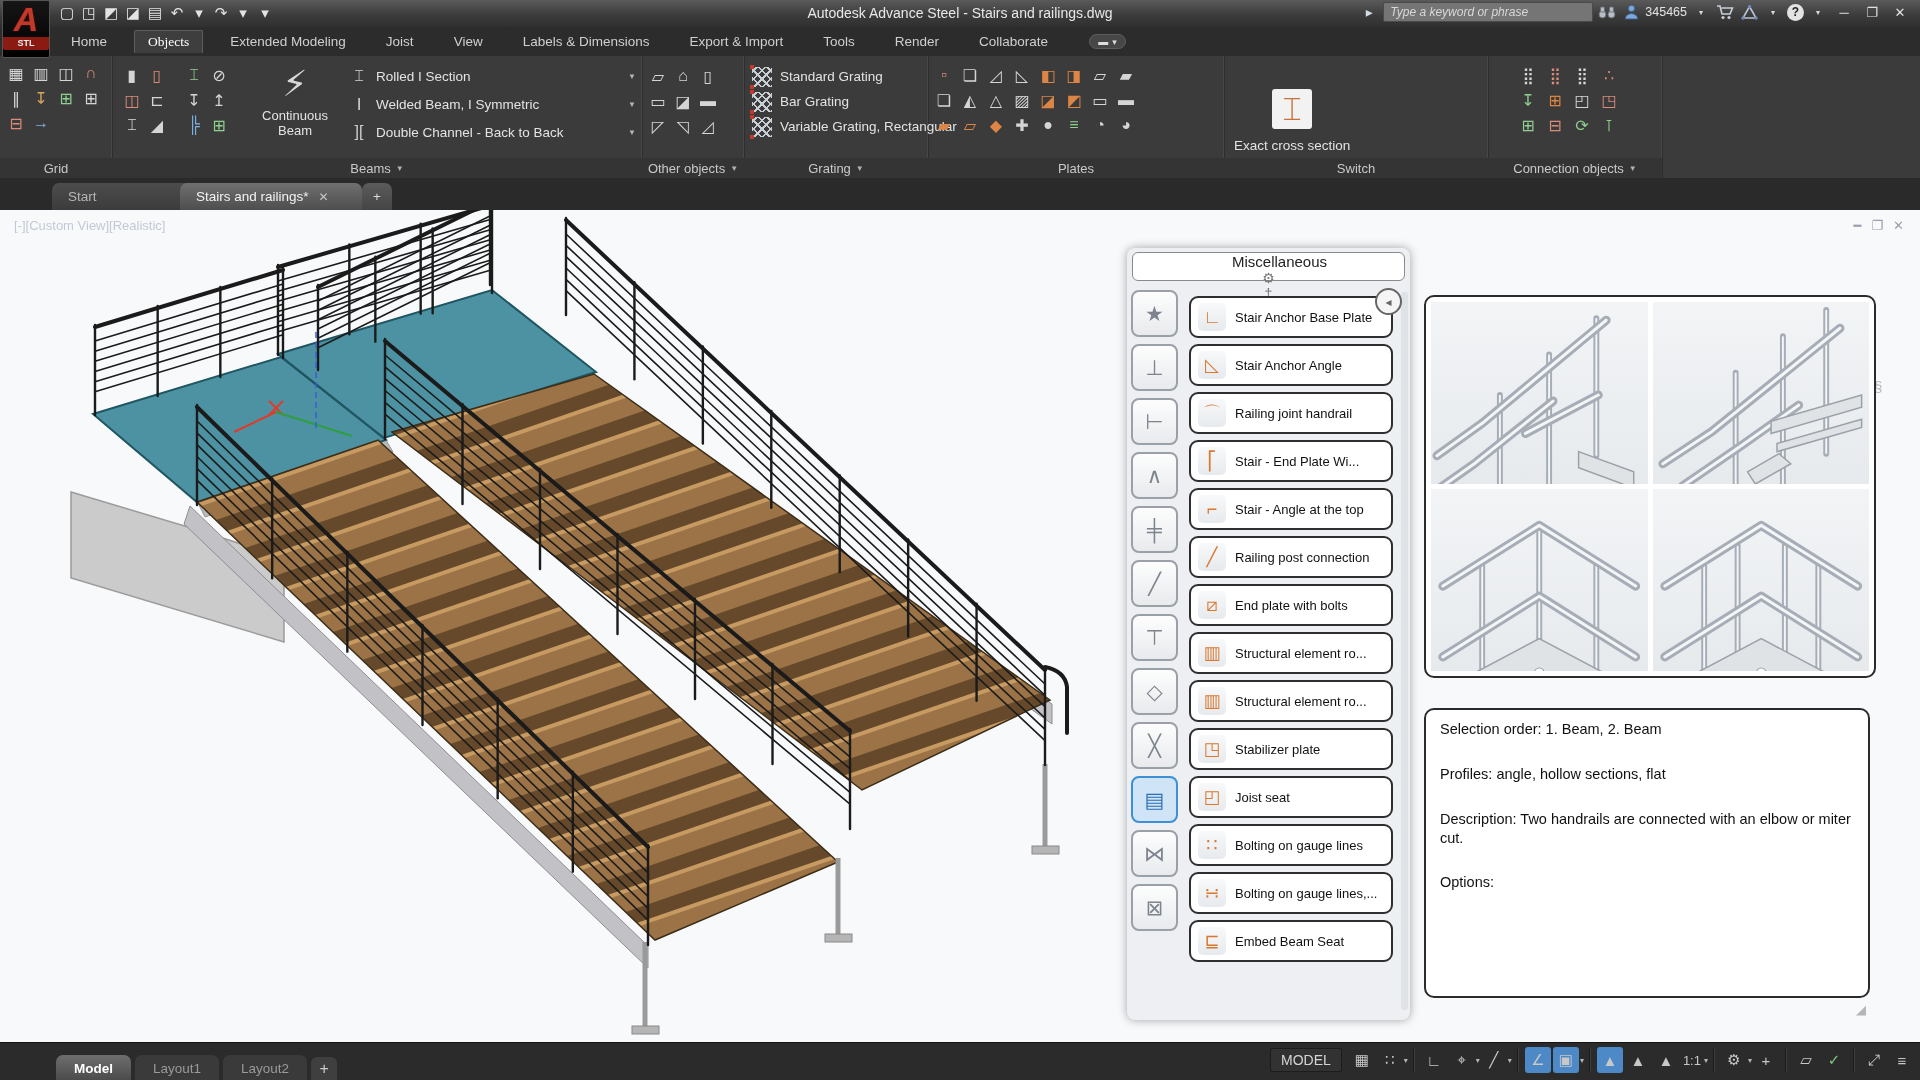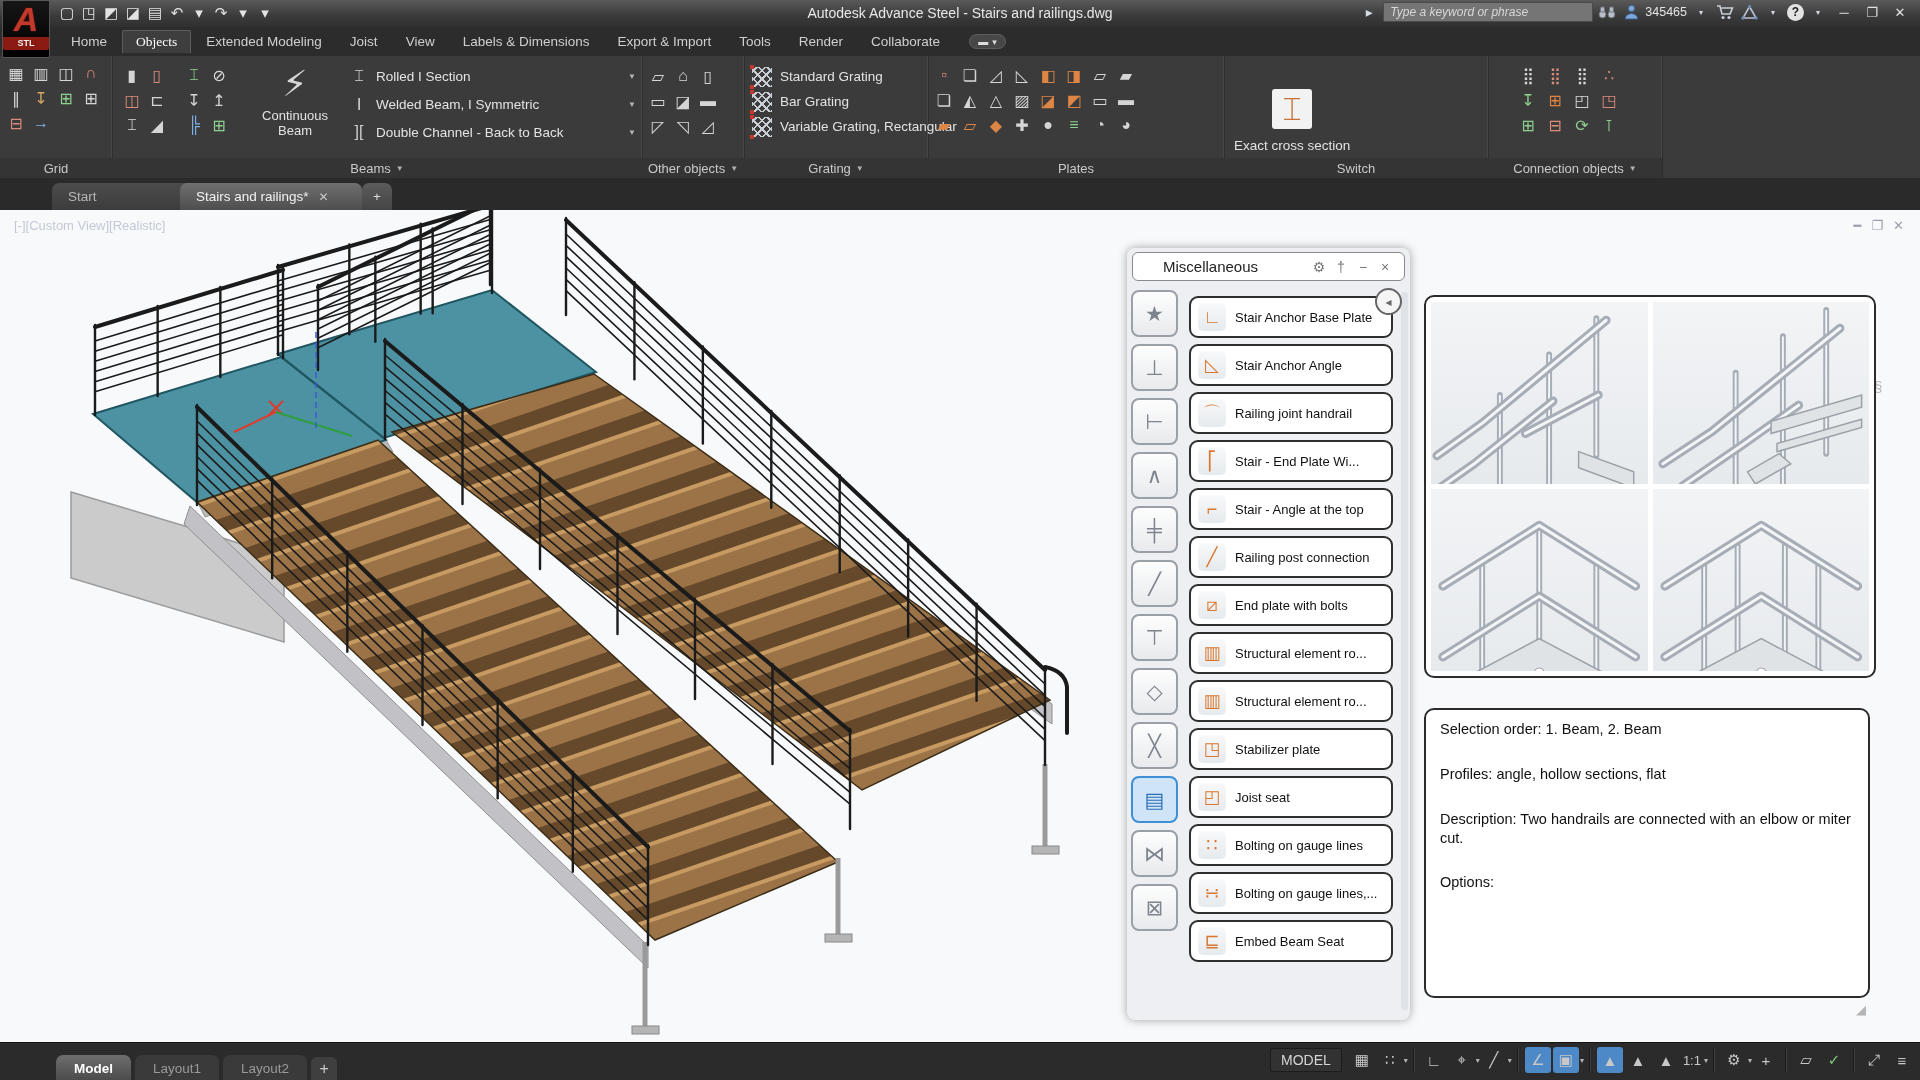--- a/index.html
+++ b/index.html
@@ -28,21 +28,21 @@
   #searchbox::placeholder{color:#d8d8d8;}
   .tbglyph{color:#d5dbe3;font-size:14px;display:inline-flex;align-items:center;justify-content:center;
     width:20px;height:20px;}
   #helpbtn{width:17px;height:17px;border-radius:50%;background:#e3e3e3;color:#222;font-weight:bold;
     font-size:12px;display:flex;align-items:center;justify-content:center;}
   .winctl{color:#e0e0e0;font-size:13px;width:24px;text-align:center;}
   #acctid{color:#e3e3e3;font-size:12.5px;}
 
   
   #menubar{position:absolute;left:0;top:27px;width:1920px;height:29px;background:#2c2c2c;
-    display:flex;align-items:center;padding-left:58px;box-sizing:border-box;}
+    display:flex;align-items:center;padding-left:58px;box-sizing:border-box;gap:12px;}
   .mtab{color:#cfcfcf;font-size:13.5px;padding:3px 13px;margin-right:2px;white-space:nowrap;}
   .mtab.active{background:#3e3e3e;border:1px solid #5d5d5d;border-bottom:none;color:#fff;border-radius:2px 2px 0 0;font-family:Liberation Serif, serif;}
   #ribbonToggle{margin-left:14px;background:#474747;border:1px solid #5e5e5e;border-radius:8px;
     color:#ddd;font-size:9px;padding:1px 8px;display:flex;gap:4px;align-items:center;}
 
   
   #ribbon{position:absolute;left:0;top:56px;width:1920px;height:122px;background:#3b3b3b;
     border-bottom:1px solid #262626;}
   .grp{position:absolute;top:0;height:122px;border-right:1px solid #2e2e2e;box-shadow:inset -1px 0 0 #474747;}
   .grp-label{position:absolute;left:0;right:0;bottom:0;height:20px;background:#343434;
@@ -83,21 +83,21 @@
   
   #viewport{position:absolute;left:0;top:210px;width:1920px;height:832px;background:#f8f9fb;}
   #viewlabel{position:absolute;left:14px;top:8px;color:#c3c9d4;font-size:13px;}
   #vp-ctl{position:absolute;right:16px;top:8px;color:#9aa0ab;font-size:13px;display:flex;gap:10px;}
   #scrollsig{position:absolute;left:1874px;top:168px;color:#b8b8b8;font-size:15px;}
 
   
   #palette{position:absolute;left:1127px;top:38px;width:283px;height:772px;background:#edeff2;
     border-radius:8px;box-shadow:0 0 10px rgba(0,0,0,.35);}
   #palhead{position:absolute;left:5px;top:4px;right:5px;height:29px;background:#fff;border:1px solid #8a8a8a;
-    border-radius:6px;display:flex;align-items:center;padding:0 8px;box-sizing:border-box;}
+    border-radius:6px;display:flex;align-items:center;padding:0 8px;box-sizing:border-box;flex-direction:column;}
   #palhead .t{font-size:15px;color:#222;margin-left:22px;flex:1;}
   #palhead .hic{color:#777;font-size:14px;width:22px;text-align:center;}
   #palcats{position:absolute;left:4px;top:42px;width:46px;display:flex;flex-direction:column;gap:7px;}
   .pcat{width:43px;height:43px;background:linear-gradient(#fdfdfd,#e8eaed);border:2px solid #9aa0a8;
     border-radius:8px;display:flex;align-items:center;justify-content:center;font-size:21px;color:#7d848d;}
   .pcat.sel{background:#cfe4f7;border-color:#3d8fd6;color:#2a6db3;}
   #palitems{position:absolute;left:62px;top:48px;width:204px;display:flex;flex-direction:column;gap:6px;}
   .pitem{height:42px;background:#fff;border:2px solid #2e2e2e;border-radius:9px;display:flex;
     align-items:center;gap:9px;padding-left:7px;box-sizing:border-box;}
   .pic{width:28px;height:28px;border-radius:5px;background:linear-gradient(#f7f8f9,#e7eaee);

